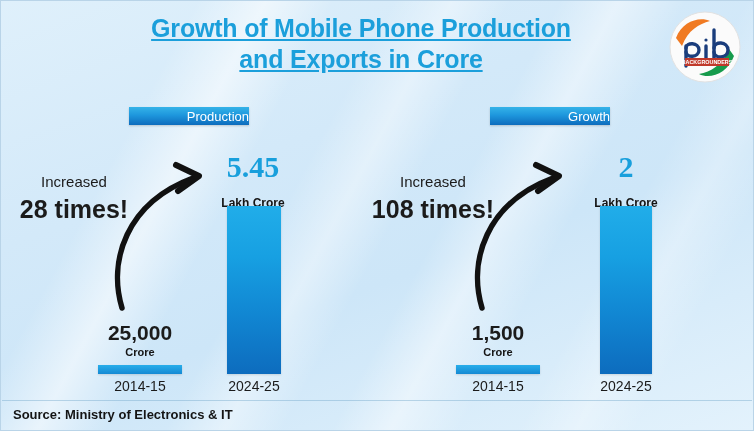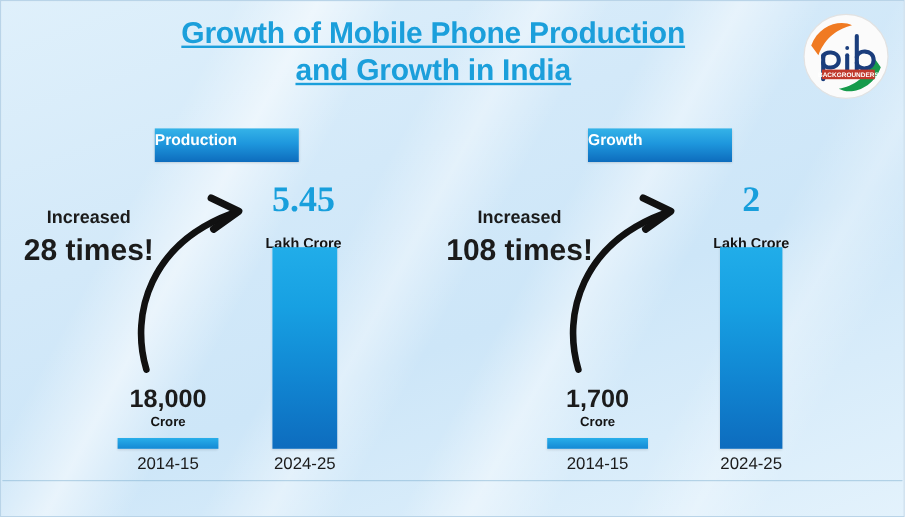--- a/index.html
+++ b/index.html
@@ -50,42 +50,42 @@
     position: absolute;
     right: 9px;
     top: 7px;
     width: 78px;
     height: 78px;
   }
 
   
   .badge {
     position: absolute;
-    height: 28px;
+    height: 18px;
     line-height: 20px;
-    text-align: left;
+    text-align: right;
     color: #ffffff;
     font-size: 13px;
-    font-weight: bold;
+    font-weight: normal;
     background: linear-gradient(180deg, #35b3e8 0%, #1e97dd 45%, #0d6cbd 100%);
     box-shadow: 0 1px 2px rgba(0,0,0,0.18);
   }
   #badge-production { left: 128px; top: 106px; width: 120px; }
   #badge-exports    { left: 489px; top: 106px; width: 120px; }
 
   
   .increase {
     position: absolute;
     text-align: center;
     color: #1b1b1b;
     width: 130px;
   }
   .increase .lead {
     font-size: 15px;
-    font-weight: bold;
+    font-weight: normal;
     display: block;
   }
   .increase .times {
     font-size: 25px;
     font-weight: bold;
     display: block;
     margin-top: 5px;
   }
   #increase-production { left: 8px; top: 172px; }
   #increase-exports    { left: 367px; top: 172px; }
@@ -189,21 +189,21 @@
 </style>
 </head>
 <body>
 
 <div id="infographic">
 
   <div class="streaks"></div>
 
   <div class="title">
     <span>Growth of Mobile Phone Production</span>
-    <span class="line2">and Growth in India</span>
+    <span class="line2">and Exports in Crore</span>
   </div>
 
   <svg class="logo" viewBox="0 0 78 78">
     <circle cx="39" cy="39" r="35" fill="#fbfbfb" stroke="#e2e2e2" stroke-width="1"></circle>
     <path d="M10 30 C16 13, 34 8, 44 13 C33 16, 22 22, 16 38 Z" fill="#f07a22"></path>
     <path d="M68 48 C62 65, 44 72, 33 66 C45 64, 56 57, 63 41 Z" fill="#169b4c"></path>
     <g fill="none" stroke="#1a3d7c" stroke-width="3.4" stroke-linecap="round">
       <path d="M20 38 L20 58"></path>
       <path d="M20 40 C20 34, 33 34, 33 42 C33 50, 20 50, 20 44"></path>
       <path d="M40 38 L40 50"></path>
@@ -226,21 +226,21 @@
     <path d="M26 157 C12 110, 30 52, 97 27" fill="none" stroke="#111111" stroke-width="5.5" stroke-linecap="round"></path>
     <path d="M80 14 L103 25 L82 40" fill="none" stroke="#111111" stroke-width="6" stroke-linecap="round" stroke-linejoin="round"></path>
   </svg>
 
   <div class="bigvalue" id="value-production">
     <span class="num">5.45</span>
     <span class="unit">Lakh Crore</span>
   </div>
 
   <div class="smallvalue" id="small-production">
-    <span class="num">18,000</span>
+    <span class="num">25,000</span>
     <span class="unit">Crore</span>
   </div>
 
   <div class="bar flat" id="bar-production-2014"></div>
   <div class="bar" id="bar-production-2024"></div>
 
   <div class="year" id="year-production-2014">2014-15</div>
   <div class="year" id="year-production-2024">2024-25</div>
 
   <div class="badge" id="badge-exports">Growth</div>
@@ -254,25 +254,26 @@
     <path d="M26 157 C12 110, 30 52, 97 27" fill="none" stroke="#111111" stroke-width="5.5" stroke-linecap="round"></path>
     <path d="M80 14 L103 25 L82 40" fill="none" stroke="#111111" stroke-width="6" stroke-linecap="round" stroke-linejoin="round"></path>
   </svg>
 
   <div class="bigvalue" id="value-exports">
     <span class="num">2</span>
     <span class="unit">Lakh Crore</span>
   </div>
 
   <div class="smallvalue" id="small-exports">
-    <span class="num">1,700</span>
+    <span class="num">1,500</span>
     <span class="unit">Crore</span>
   </div>
 
   <div class="bar flat" id="bar-exports-2014"></div>
   <div class="bar" id="bar-exports-2024"></div>
 
   <div class="year" id="year-exports-2014">2014-15</div>
   <div class="year" id="year-exports-2024">2024-25</div>
 
   <div class="divider"></div>
+  <div class="source">Source: Ministry of Electronics &amp; IT</div>
 
 </div>
 
 </body></html>

